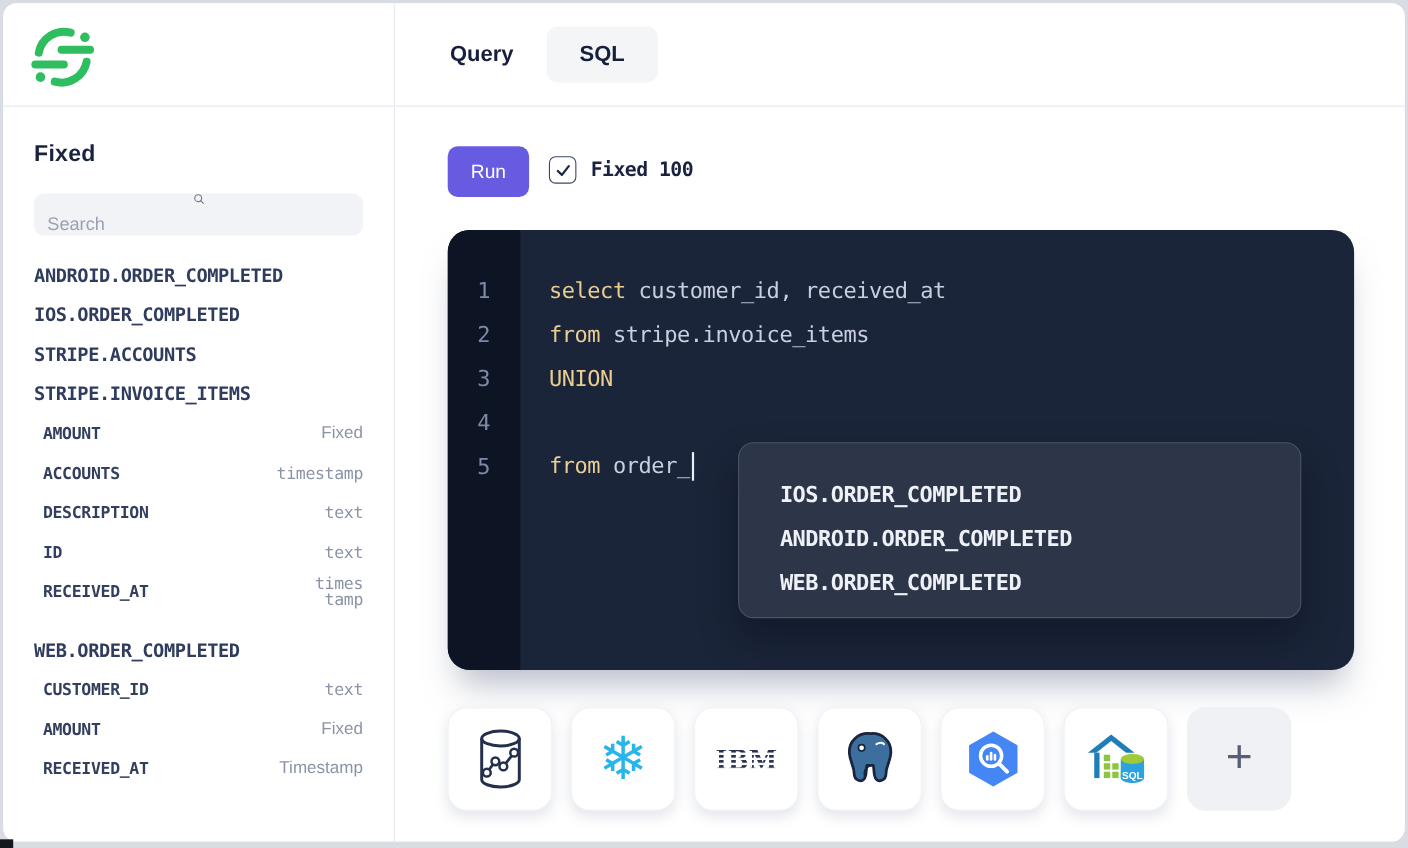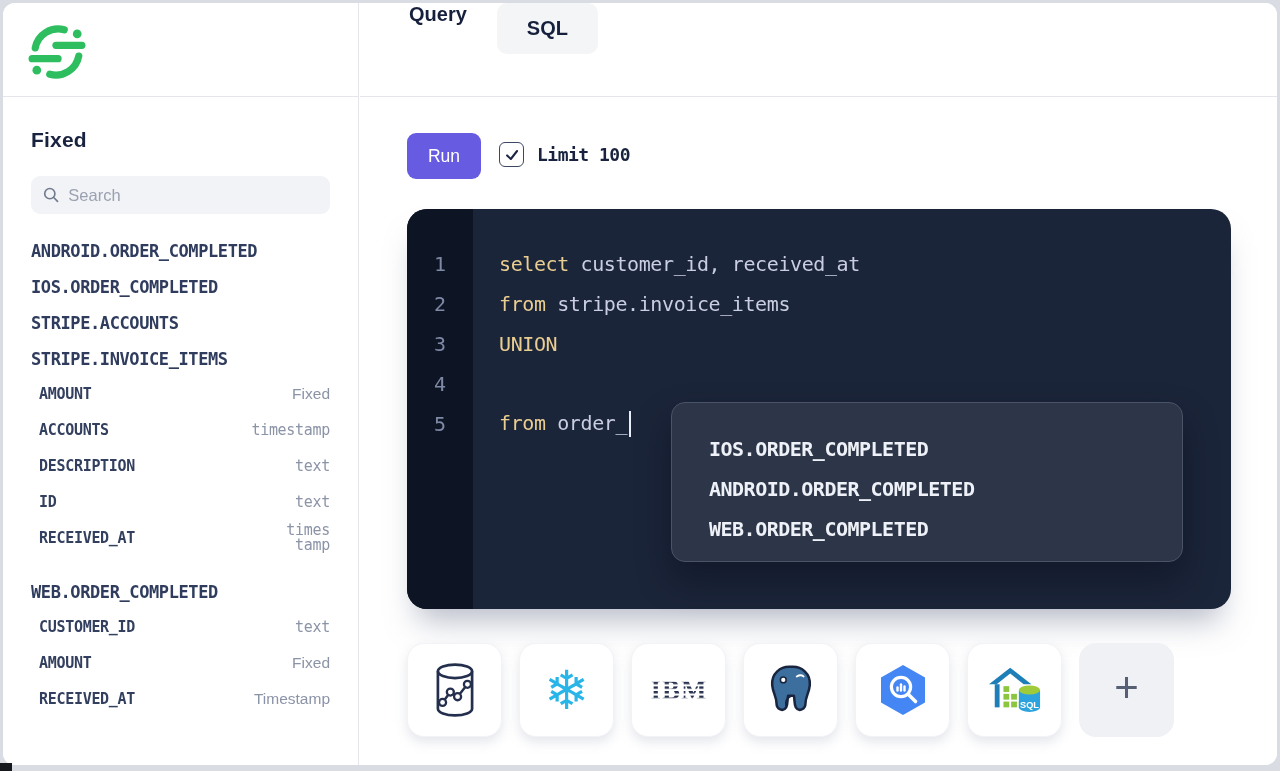--- a/index.html
+++ b/index.html
@@ -11,41 +11,41 @@
 
   
   .sidebar { position:absolute; top:0; left:0; width:356px; height:100%;
              background:#fff; border-right:1px solid #e4e6ec; }
   .sidebar-header { position:absolute; top:0; left:0; right:0; height:94px;
                     border-bottom:1px solid #e4e6ec; }
   .logo { position:absolute; top:20px; left:25px; width:58px; height:58px; }
   .sidebar-body { position:absolute; top:95px; left:0; right:0; bottom:0; padding:0 28px; }
   .sidebar-title { margin-top:30px; font-size:21px; font-weight:700; color:#19233f; letter-spacing:.2px; }
   .search-box { margin-top:24px; height:38px; background:#f2f3f6; border-radius:9px;
-                display:flex; align-items:center; padding:0 12px; gap:9px; }
+                display:flex; align-items:center; padding:0 12px; gap:9px;flex-direction:column; }
   .search-box input { border:none; outline:none; background:transparent; font-size:16.5px;
                       color:#5b6374; width:100%; font-family:"Liberation Sans",sans-serif; }
   .search-box input::placeholder { color:#9aa1b1; }
 
   .table-list { margin-top:19px; }
   .table-row { height:36px; display:flex; align-items:center;
                font-family:"DejaVu Sans Mono",monospace; font-size:17px; font-weight:600;
                color:#2f3c5d; letter-spacing:-.4px; cursor:pointer; }
   .col-group { margin-top:8px; margin-bottom:9px; }
   .col-row { height:36px; display:flex; justify-content:space-between;
              padding-left:8px; cursor:pointer; }
   .col-name { font-family:"DejaVu Sans Mono",monospace; font-size:15px; font-weight:700;
               color:#333f5e; letter-spacing:-.3px; }
   .col-type-sans { font-size:15.5px; color:#8b93a7; }
   .col-type-mono { font-family:"DejaVu Sans Mono",monospace; font-size:15px; color:#8b93a7; letter-spacing:-.3px; }
   .col-type-wrap { width:50px; word-break:break-all; line-height:15px; text-align:right; margin-top:-6px; }
 
   
   .topbar { position:absolute; top:0; left:357px; right:0; height:94px; background:#fff;
-            border-bottom:1px solid #e4e6ec; display:flex; align-items:flex-start; }
+            border-bottom:1px solid #e4e6ec; display:flex; align-items:center; }
   .tab { font-size:20px; font-weight:600; color:#16203c; cursor:pointer; }
   .tab-query { margin-left:49px; }
   .tab-sql { margin-left:30px; background:#f4f5f7; border-radius:10px; padding:14px 30px; }
 
   
   .main { position:absolute; top:95px; left:357px; right:0; bottom:0; background:#fff;padding-left:36px; }
   .run-btn { position:absolute; left:47px; top:35px; width:74px; height:46px; background:#675CE1;
              border:none; border-radius:9px; color:#fff; font-size:17.5px;
              font-family:"Liberation Sans",sans-serif; cursor:pointer; }
   .limit-wrap { position:absolute; left:139px; top:44px; display:flex; align-items:center; gap:13px; }
@@ -171,21 +171,21 @@
 
   <main class="main">
     <button class="run-btn">Run</button>
 
     <div class="limit-wrap">
       <div class="checkbox">
         <svg width="16" height="16" viewBox="0 0 18 18" fill="none">
           <path d="M3.5 9.5l4.2 4 7-9" stroke="#1b2743" stroke-width="2.3" stroke-linecap="round" stroke-linejoin="round"></path>
         </svg>
       </div>
-      <span class="limit-label">Limit 100</span>
+      <span class="limit-label">Fixed 100</span>
     </div>
 
     <div class="editor">
       <div class="gutter"></div>
       <div class="code-lines">
         <div class="code-line">
           <span class="line-num">1</span>
           <span class="code-text"><span class="kw">select</span><span> customer_id, received_at</span></span>
         </div>
         <div class="code-line">

